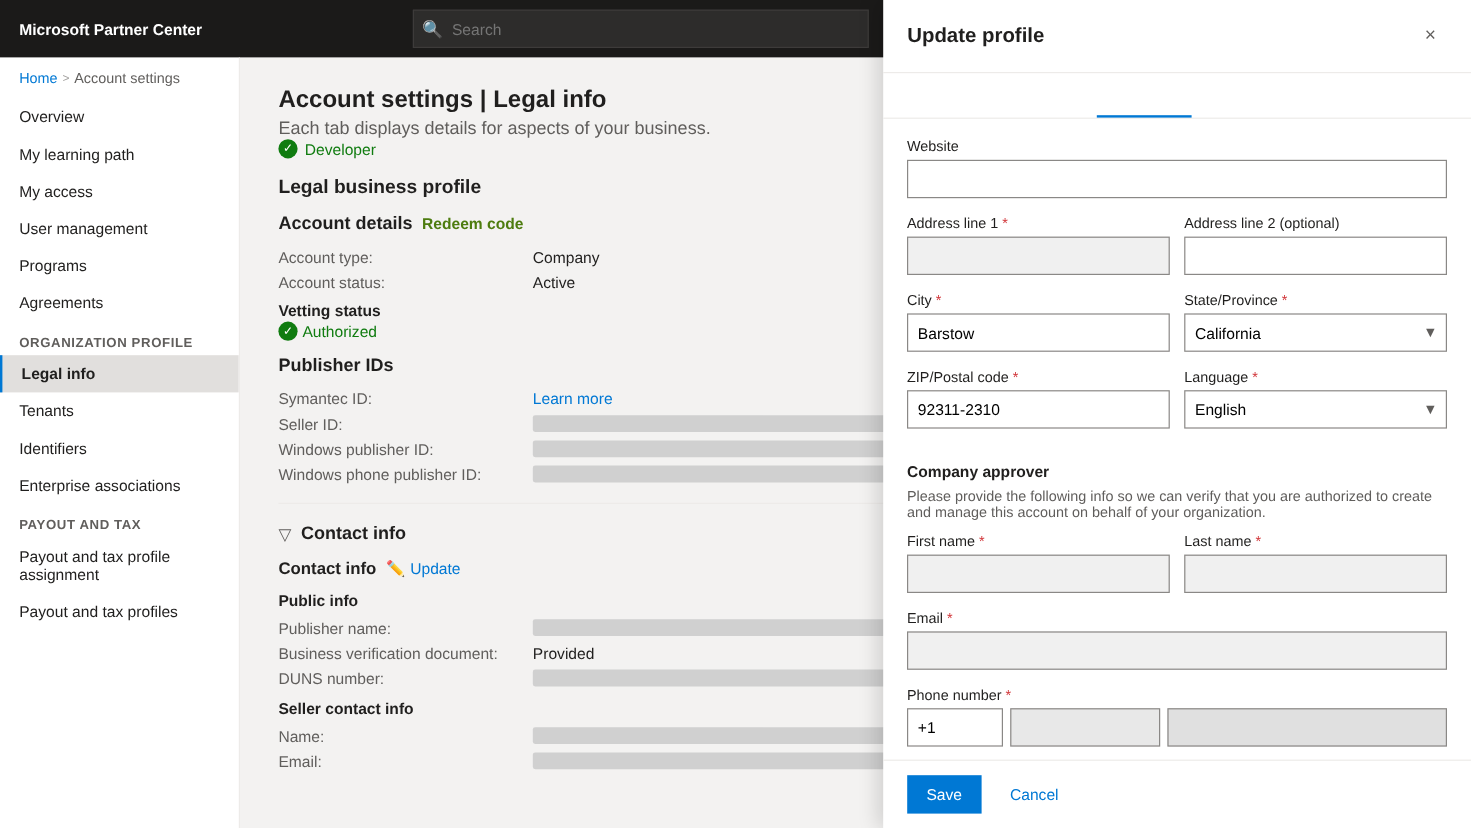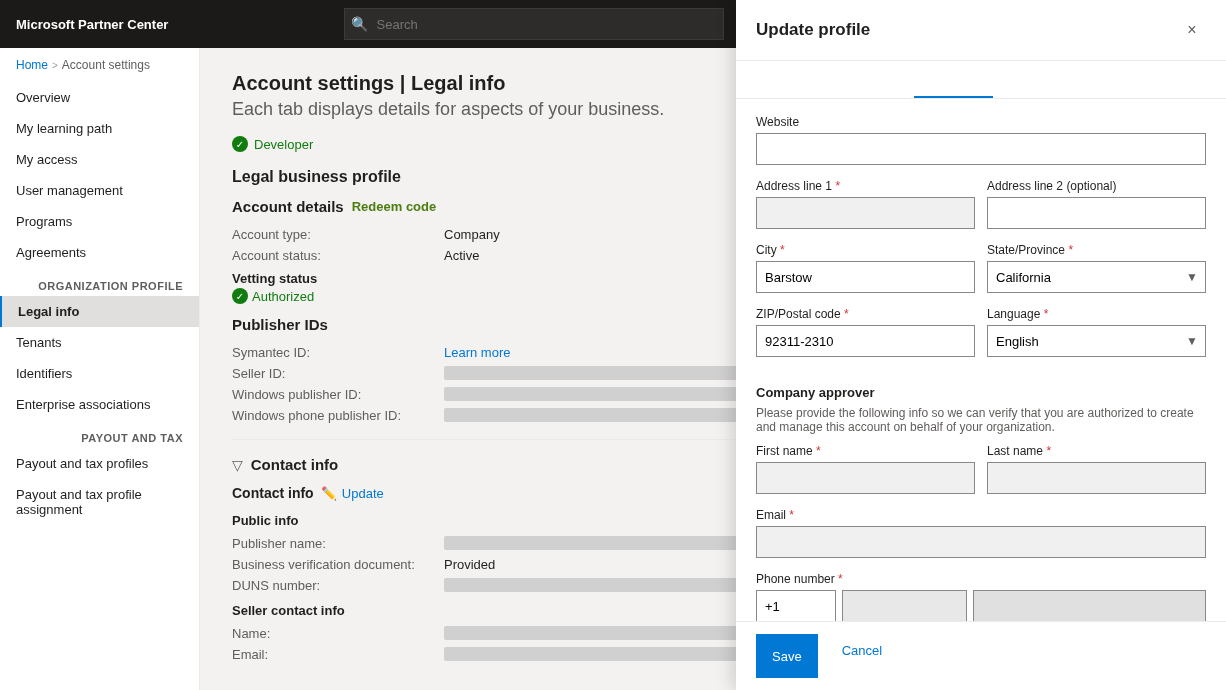--- a/index.html
+++ b/index.html
@@ -127,40 +127,38 @@
       font-weight: 600;
       border-left: 2px solid #0078d4;
     }
     .sidebar-section-label {
       padding: 12px 16px 4px;
       font-size: 11px;
       font-weight: 600;
       color: #605e5c;
       text-transform: uppercase;
       letter-spacing: 0.5px;
-      text-align: right;
     }
 
     
     .main-content {
       flex: 1;
       overflow-y: auto;
       padding: 24px 32px;
       background: #f3f2f1;
     }
     .page-title {
       font-size: 20px;
       font-weight: 600;
       color: #201f1e;
       margin-bottom: 4px;
     }
     .page-subtitle {
-      font-size: 18px;
+      font-size: 15px;
       color: #605e5c;
-      margin-bottom: 16px;
     }
     .developer-badge {
       display: flex;
       align-items: center;
       gap: 6px;
       color: #107c10;
       font-size: 13px;
       margin-bottom: 16px;
     }
     .check-circle {
@@ -386,21 +384,21 @@
       gap: 8px;
       flex-shrink: 0;
     }
     .btn-primary {
       background: #0078d4;
       color: #fff;
       border: none;
       padding: 6px 16px;
       font-size: 13px;
       cursor: pointer;
-      height: 44px;
+      height: 32px;
     }
     .btn-secondary {
       background: transparent;
       color: #0078d4;
       border: none;
       padding: 6px 16px;
       font-size: 13px;
       cursor: pointer;
       height: 32px;
     }
@@ -462,24 +460,24 @@
     </div>
     <div class="sidebar-item">
       <span>Identifiers</span>
     </div>
     <div class="sidebar-item">
       <span>Enterprise associations</span>
     </div>
 
     <div class="sidebar-section-label">Payout and tax</div>
     <div class="sidebar-item">
+      <span>Payout and tax profile assignment</span>
+    </div>
+    <div class="sidebar-item">
       <span>Payout and tax profiles</span>
-    </div>
-    <div class="sidebar-item">
-      <span>Payout and tax profile assignment</span>
     </div>
   </div>
 
   <div class="main-content">
     <h1 class="page-title">Account settings | Legal info</h1>
     <p class="page-subtitle">Each tab displays details for aspects of your business.</p>
 
     <div class="developer-badge">
       <div class="check-circle">✓</div>
       <span>Developer</span>

